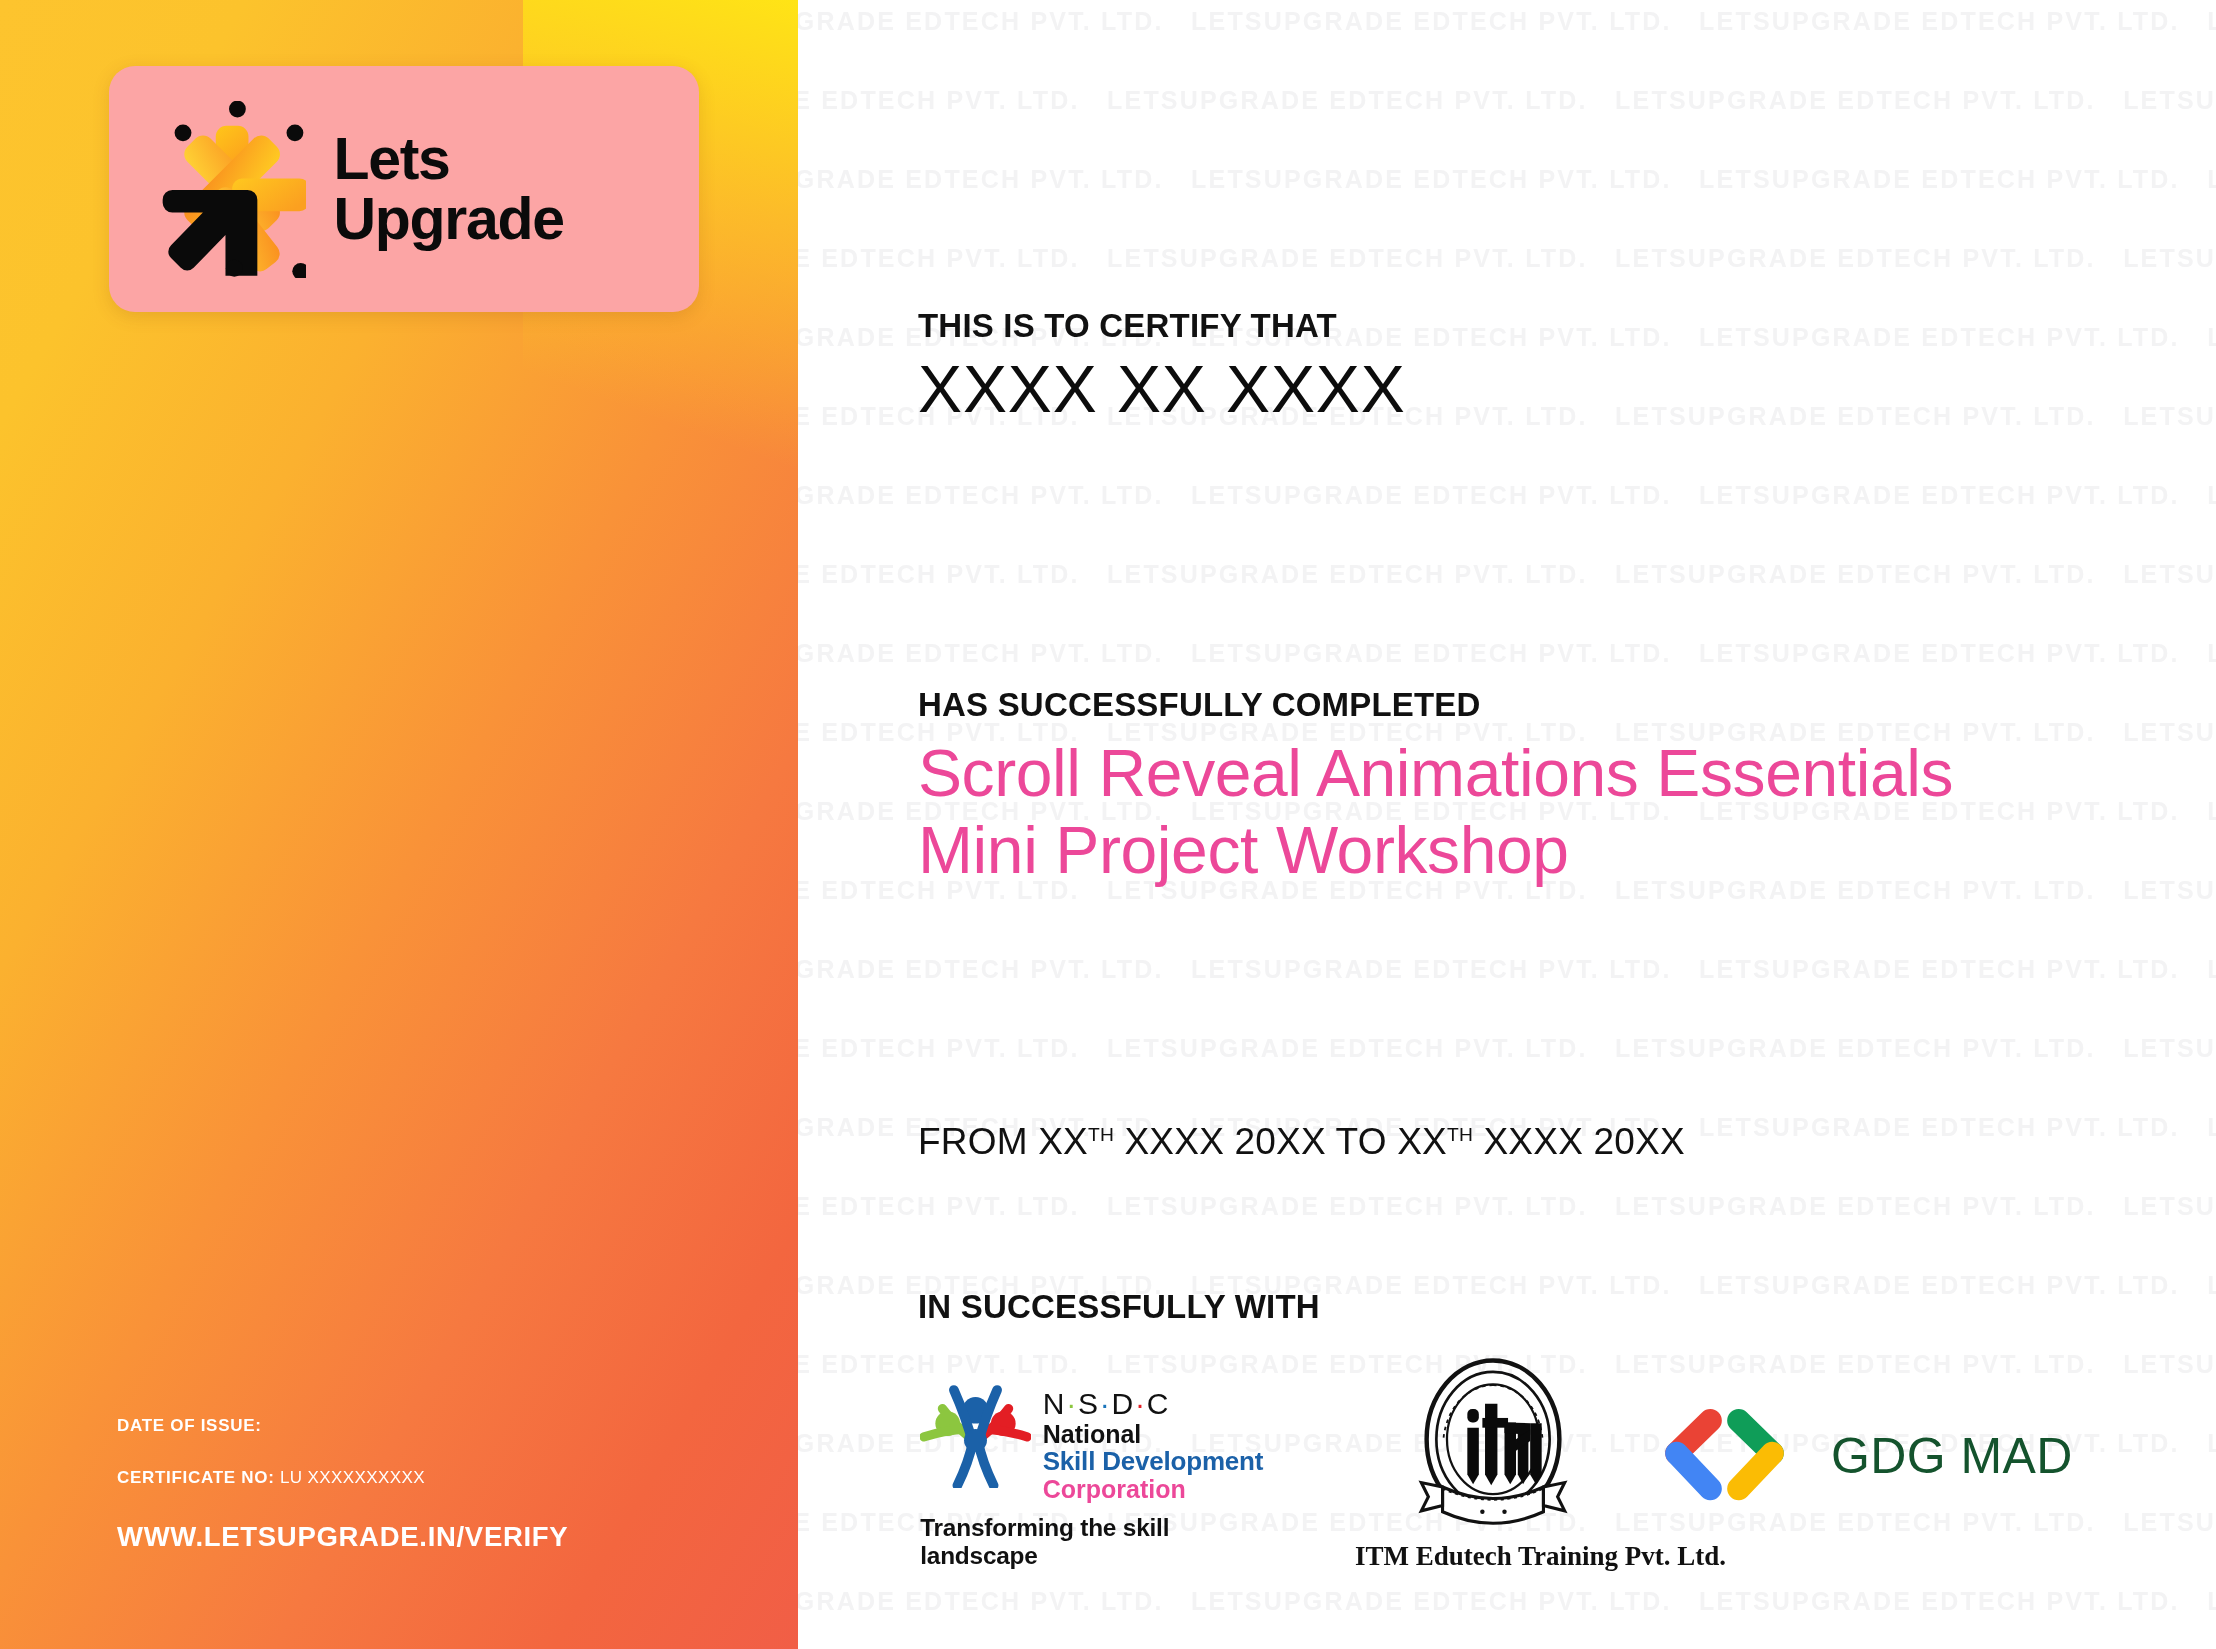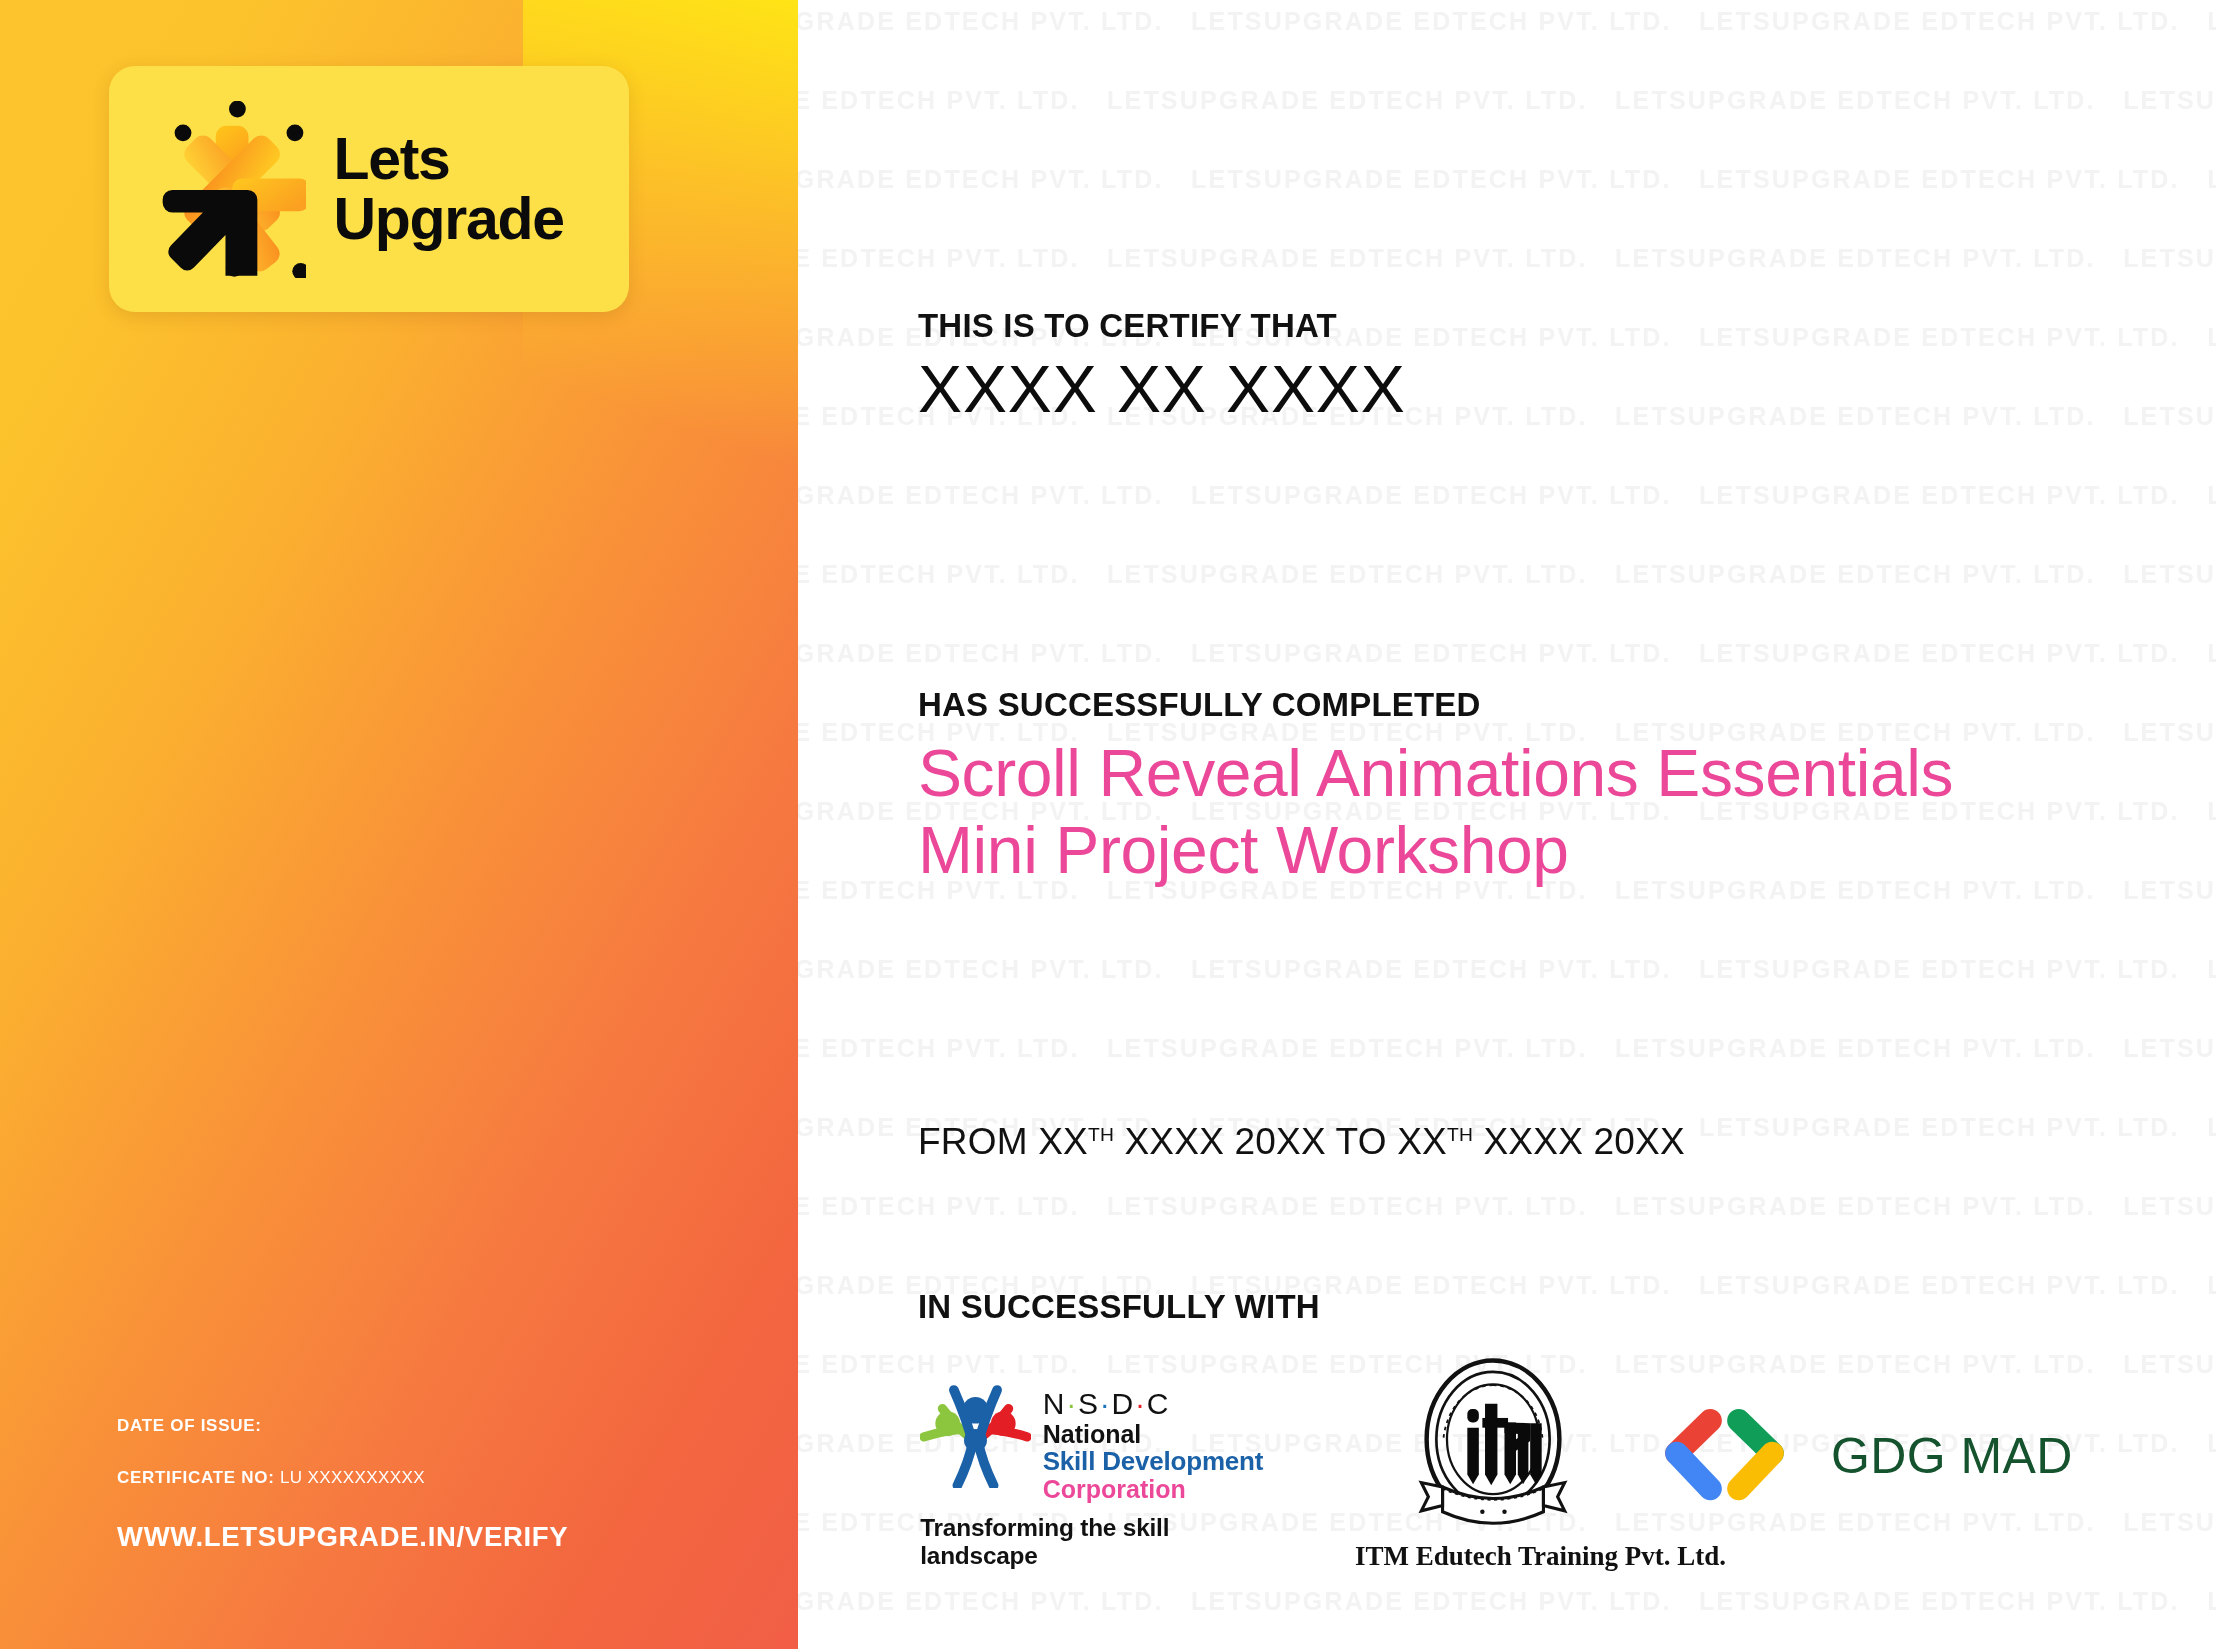--- a/index.html
+++ b/index.html
@@ -24,22 +24,22 @@
         #F15E46 100%);
   }
   .left-panel .glow{
     position:absolute;right:0;top:0;width:275px;height:554px;
     background:linear-gradient(200deg, rgba(255,232,20,.95) 0%, rgba(255,219,30,.55) 35%, rgba(255,210,40,0) 72%);
     pointer-events:none;
   }
 
   
   .logo-card{
-    position:absolute;left:109px;top:66px;width:520px;height:246px;
-    background:#fde047;border-radius:26px;
+    position:absolute;left:109px;top:66px;width:590px;height:246px;
+    background:#fca5a5;border-radius:26px;
     box-shadow:0 4.4px 17px rgba(130,60,10,.16);
     display:flex;align-items:center;
   }
   .logo-mark{position:relative;width:146px;height:177px;margin-left:51px;flex:0 0 auto;}
   .logo-word{
     margin-left:27.5px;
     font-family:"Liberation Sans", sans-serif;
     font-weight:bold;color:#0b0b0b;
     font-size:59px;line-height:1.02;letter-spacing:-1.3px;
   }

